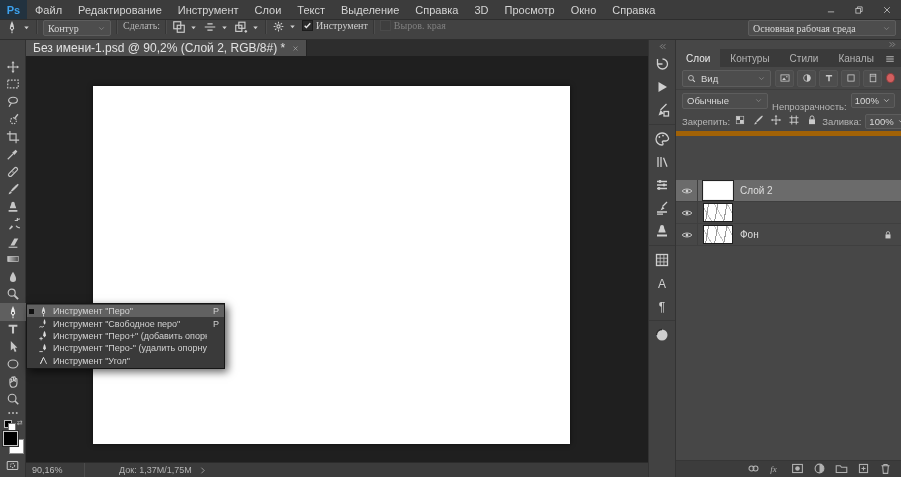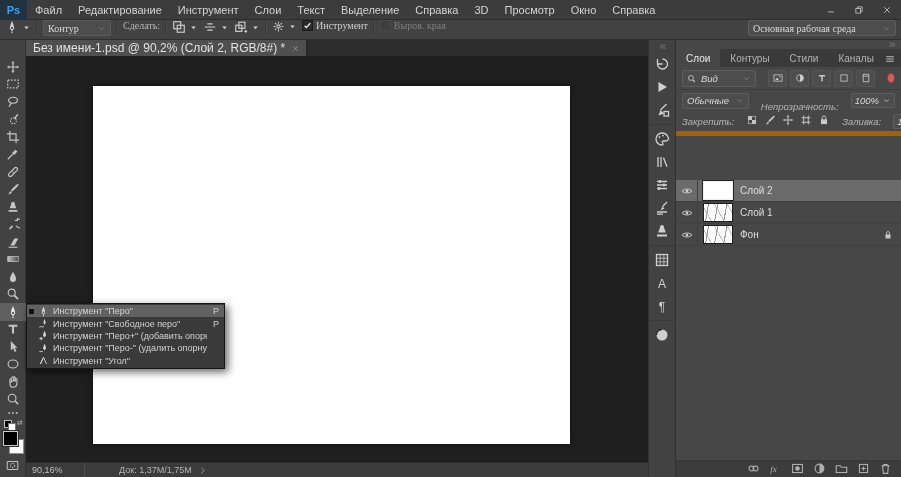--- a/index.html
+++ b/index.html
@@ -92,21 +92,21 @@
   .strip-btn.gap{border-top:1px solid #383838;margin-top:3px;padding-top:3px;height:26px;}
 
   
   .rightpanel{position:absolute;left:676px;top:40px;width:225px;height:437px;background:#474747;
               display:flex;flex-direction:column;font-size:9.5px;}
   .panel-head{height:9px;display:flex;justify-content:flex-end;align-items:center;padding-right:4px;color:#9d9d9d;}
   .ptabs{height:18px;background:#3a3a3a;display:flex;align-items:flex-end;}
   .ptab{height:18px;display:flex;align-items:center;padding:0 10px;color:#b2b2b2;font-size:10px;}
   .ptab.active{background:#474747;color:#ececec;}
   .ptab-menu{margin-left:auto;margin-right:5px;color:#bdbdbd;}
-  .prow{display:flex;align-items:center;padding:0 6px;gap:12px;flex:none;font-style:italic;}
+  .prow{display:flex;align-items:center;padding:0 6px;gap:4px;flex:none;}
   .filter-row{height:22px;border-bottom:1px solid #3e3e3e;}
   .kind-select{width:92px;height:15px;}
   .kind-select .lbl{flex:1;}
   .fbtn{width:17px;height:15px;display:flex;align-items:center;justify-content:center;
         border:1px solid #555;border-radius:2px;background:#4d4d4d;color:#c9c9c9;}
   .reddot{margin-left:auto;width:8px;height:8px;border-radius:50%;background:#d25f5f;border:1px solid #8f3d3d;}
   .blend-row{height:21px;}
   .blend-select{width:104px;height:14px;}
   .blend-select .lbl{flex:1;}
   .plabel{color:#b5b5b5;}
@@ -852,21 +852,20 @@
         <div class="layer-row thumb-sketch">
           <span class="eyecell">
             <span class="ico i12">
               <svg viewBox="0 0 16 16">
                 <path d="M1.5 8C4 4.6 12 4.6 14.5 8 12 11.4 4 11.4 1.5 8z" stroke="currentColor" fill="none" stroke-width="1.3"></path>
                 <circle cx="8" cy="8" r="1.8" fill="currentColor"></circle>
               </svg>
             </span>
           </span>
           <span class="thumb"></span>
-          <span class="lname">Слой 1</span>
 
         </div>
 
         <div class="layer-row locked thumb-sketch">
           <span class="eyecell">
             <span class="ico i12">
               <svg viewBox="0 0 16 16">
                 <path d="M1.5 8C4 4.6 12 4.6 14.5 8 12 11.4 4 11.4 1.5 8z" stroke="currentColor" fill="none" stroke-width="1.3"></path>
                 <circle cx="8" cy="8" r="1.8" fill="currentColor"></circle>
               </svg>

